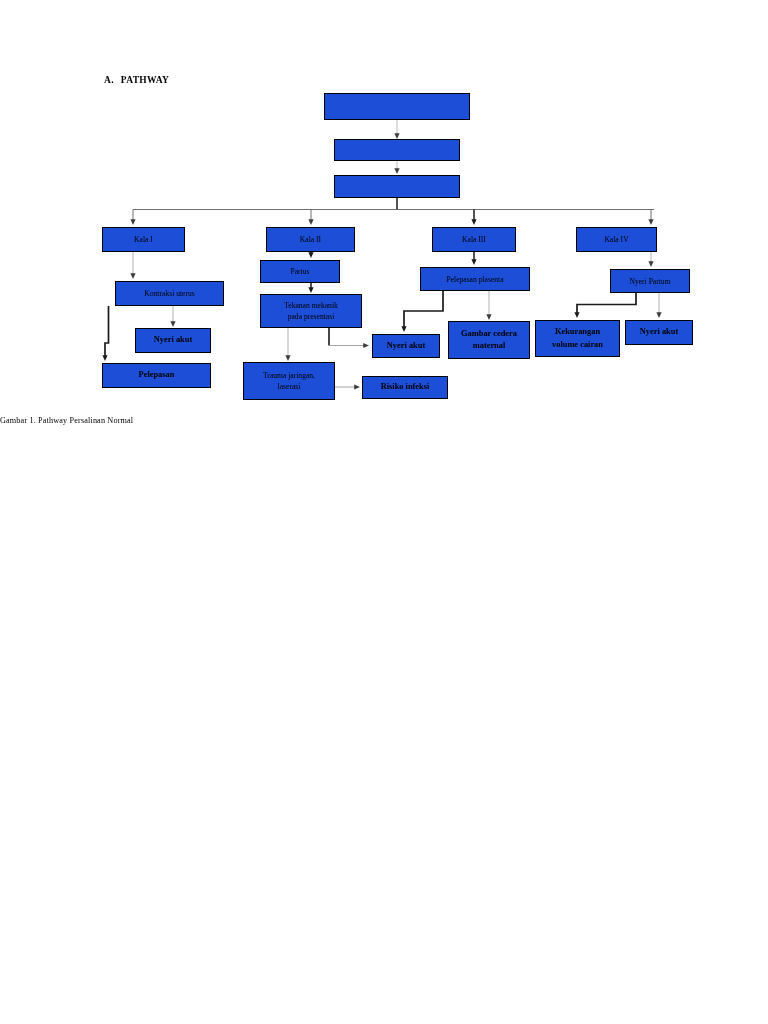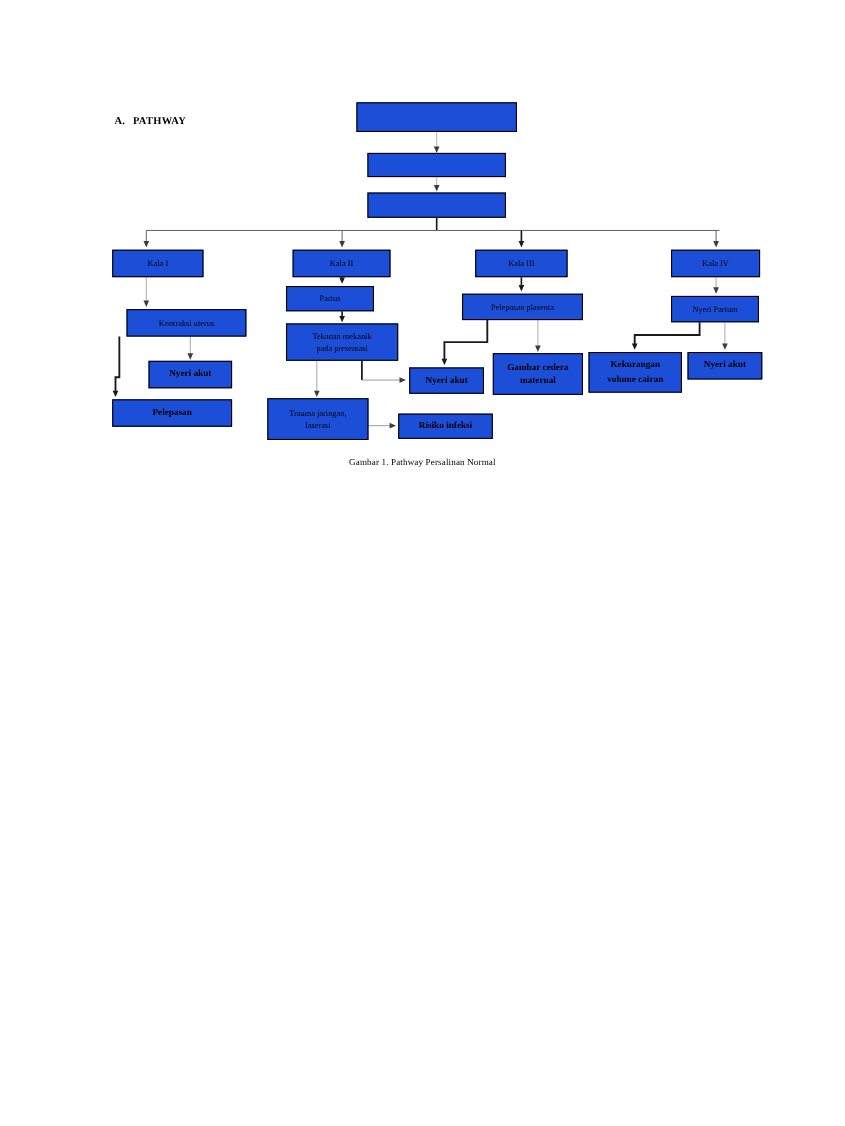--- a/index.html
+++ b/index.html
@@ -25,21 +25,20 @@
   }
   
   #section-heading {
     position: absolute;
     left: 104px;
     top: 75px;
     font-size: 9.5px;
     font-weight: bold;
     letter-spacing: 0.3px;
     white-space: nowrap;
-    margin-top: 31px;
   }
   #section-heading .label-letter { margin-right: 7px; }
   
   #diagram {
     position: absolute;
     left: 0;
     top: 0;
     width: 768px;
     height: 440px;
   }
@@ -66,21 +65,20 @@
     white-space: pre-line;
   }
   .node.thick { border-width: 1.6px; }
   .node.bold { font-weight: bold; font-size: 8.4px; }
   
   #figure-caption {
     position: absolute;
     left: 0;
     top: 416px;
     width: 768px;
-    text-align: center;
     font-size: 8.2px;
     letter-spacing: 0.15px;
   }
 </style>
 </head>
 <body>
 
 <div id="page">
 
   <div id="section-heading">
@@ -175,21 +173,21 @@
       </g>
     </svg>
 
     <div class="node thick" style="left:324px; top:93px; width:146px; height:27px;"></div>
     <div class="node thick" style="left:334px; top:139px; width:126px; height:22px;"></div>
     <div class="node thick" style="left:334px; top:175px; width:126px; height:23px;"></div>
 
     <div class="node thick" style="left:102px; top:227px; width:83px; height:25px;">Kala I</div>
     <div class="node thick" style="left:266px; top:227px; width:89px; height:25px;">Kala II</div>
     <div class="node thick" style="left:432px; top:227px; width:84px; height:25px;text-align:center;">Kala III</div>
-    <div class="node thick" style="left:610px; top:227px; width:81px; height:25px;">Kala IV</div>
+    <div class="node thick" style="left:576px; top:227px; width:81px; height:25px;">Kala IV</div>
 
     <div class="node" style="left:115px; top:281px; width:109px; height:25px;">Kontraksi uterus</div>
     <div class="node thick bold" style="left:135px; top:328px; width:76px; height:25px;">Nyeri akut</div>
     <div class="node thick bold" style="left:102px; top:363px; width:109px; height:25px;">Pelepasan</div>
 
     <div class="node" style="left:260px; top:260px; width:80px; height:23px;">Partus</div>
     <div class="node" style="left:260px; top:294px; width:102px; height:34px;">Tekanan mekanik
 pada presentasi</div>
     <div class="node" style="left:243px; top:362px; width:92px; height:38px;">Trauma jaringan,
 laserasi</div>

